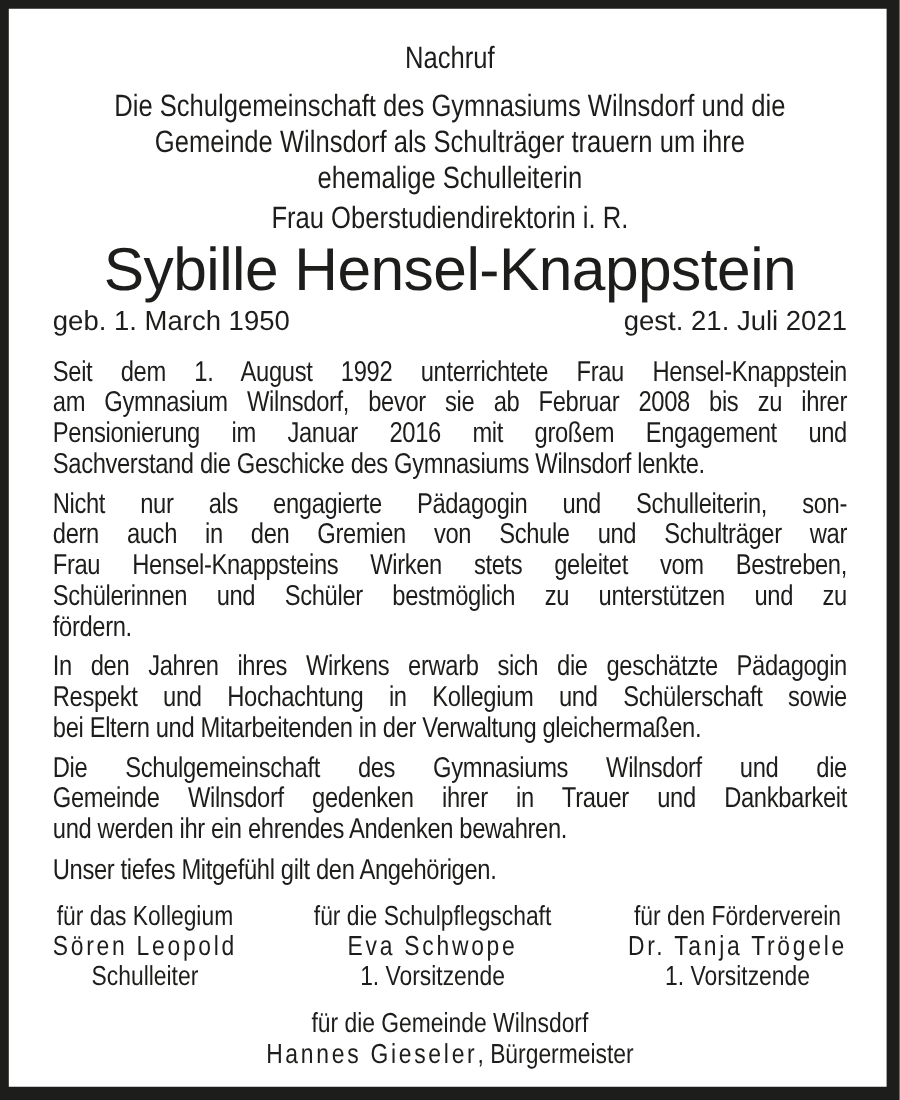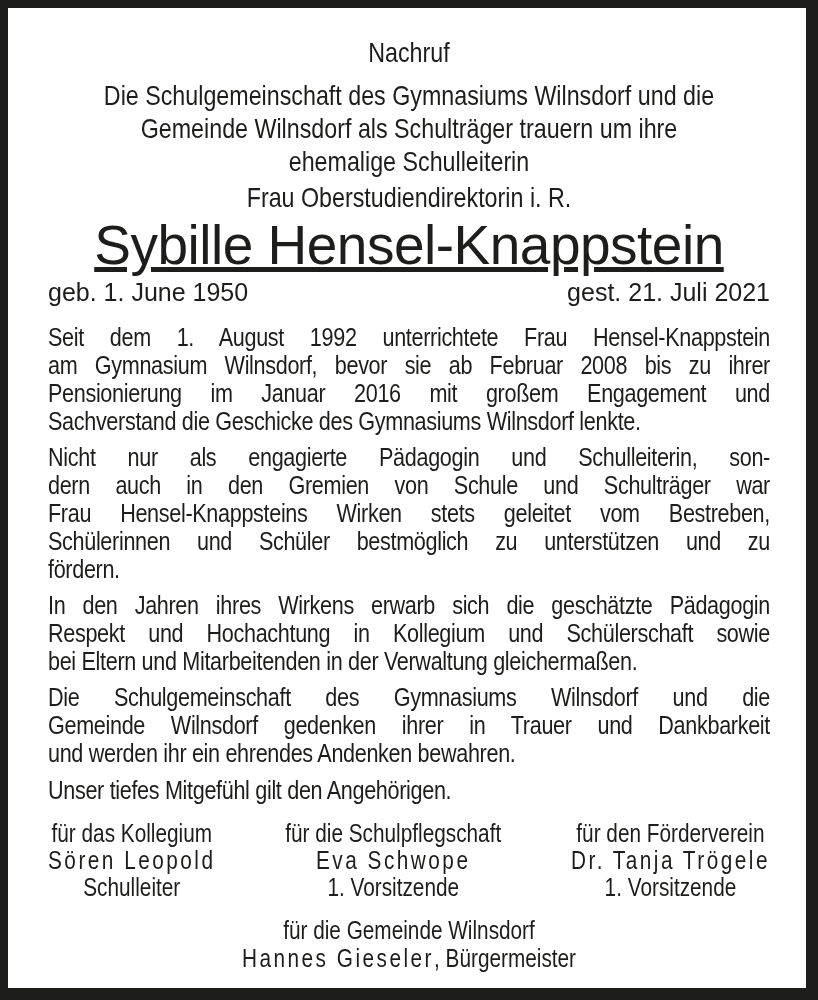--- a/index.html
+++ b/index.html
@@ -41,21 +41,20 @@
     font-size: 28px; line-height: 30px;
     text-align: center;
   }
   .name {
     width: 722px;
     margin-top: 2px;
     font-size: 55px; line-height: 60px;
     text-align: center;
     white-space: nowrap;
     letter-spacing: -0.5px;
-    text-decoration: underline;
   }
   .dates {
     width: 722px;
     margin-top: 3px;
     display: flex;
     justify-content: space-between;
     font-size: 25px; line-height: 28px;
   }
   .body-paragraphs { margin-top: 17px; }
   .para + .para { margin-top: 8px; }
@@ -101,21 +100,21 @@
         <div>Die Schulgemeinschaft des Gymnasiums Wilnsdorf und die</div>
         <div>Gemeinde Wilnsdorf als Schulträger trauern um ihre</div>
         <div>ehemalige Schulleiterin</div>
       </div>
 
     <div class="honorific sq">Frau Oberstudiendirektorin i. R.</div>
 
     <div class="name">Sybille Hensel-Knappstein</div>
 
     <div class="dates">
-      <span>geb. 1. June 1950</span>
+      <span>geb. 1. March 1950</span>
       <span>gest. 21. Juli 2021</span>
     </div>
 
     <div class="body-paragraphs sq">
         <div class="para">
           <div class="bline just">Seit dem 1. August 1992 unterrichtete Frau Hensel-Knappstein</div>
           <div class="bline just">am Gymnasium Wilnsdorf, bevor sie ab Februar 2008 bis zu ihrer</div>
           <div class="bline just">Pensionierung im Januar 2016 mit großem Engagement und</div>
           <div class="bline">Sachverstand die Geschicke des Gymnasiums Wilnsdorf lenkte.</div>
         </div>

